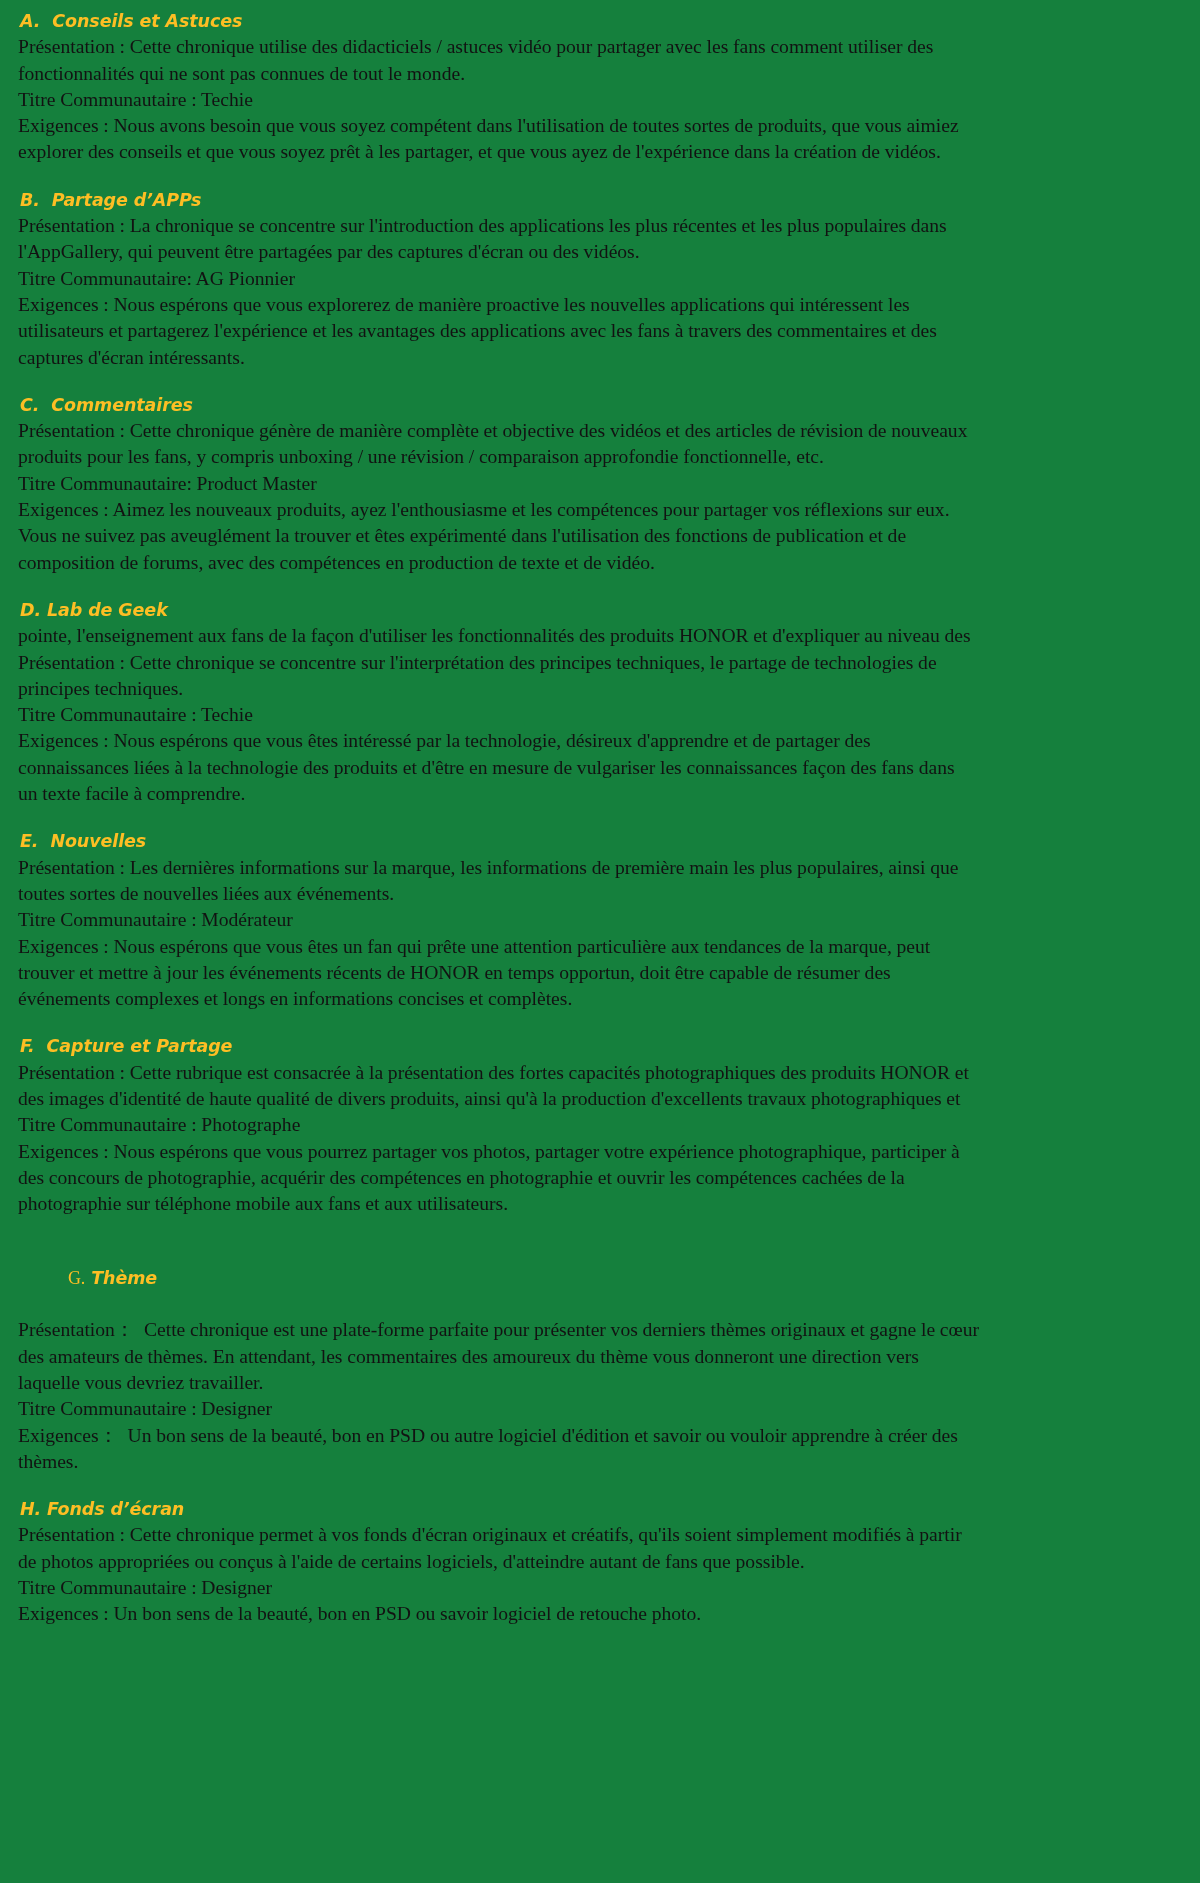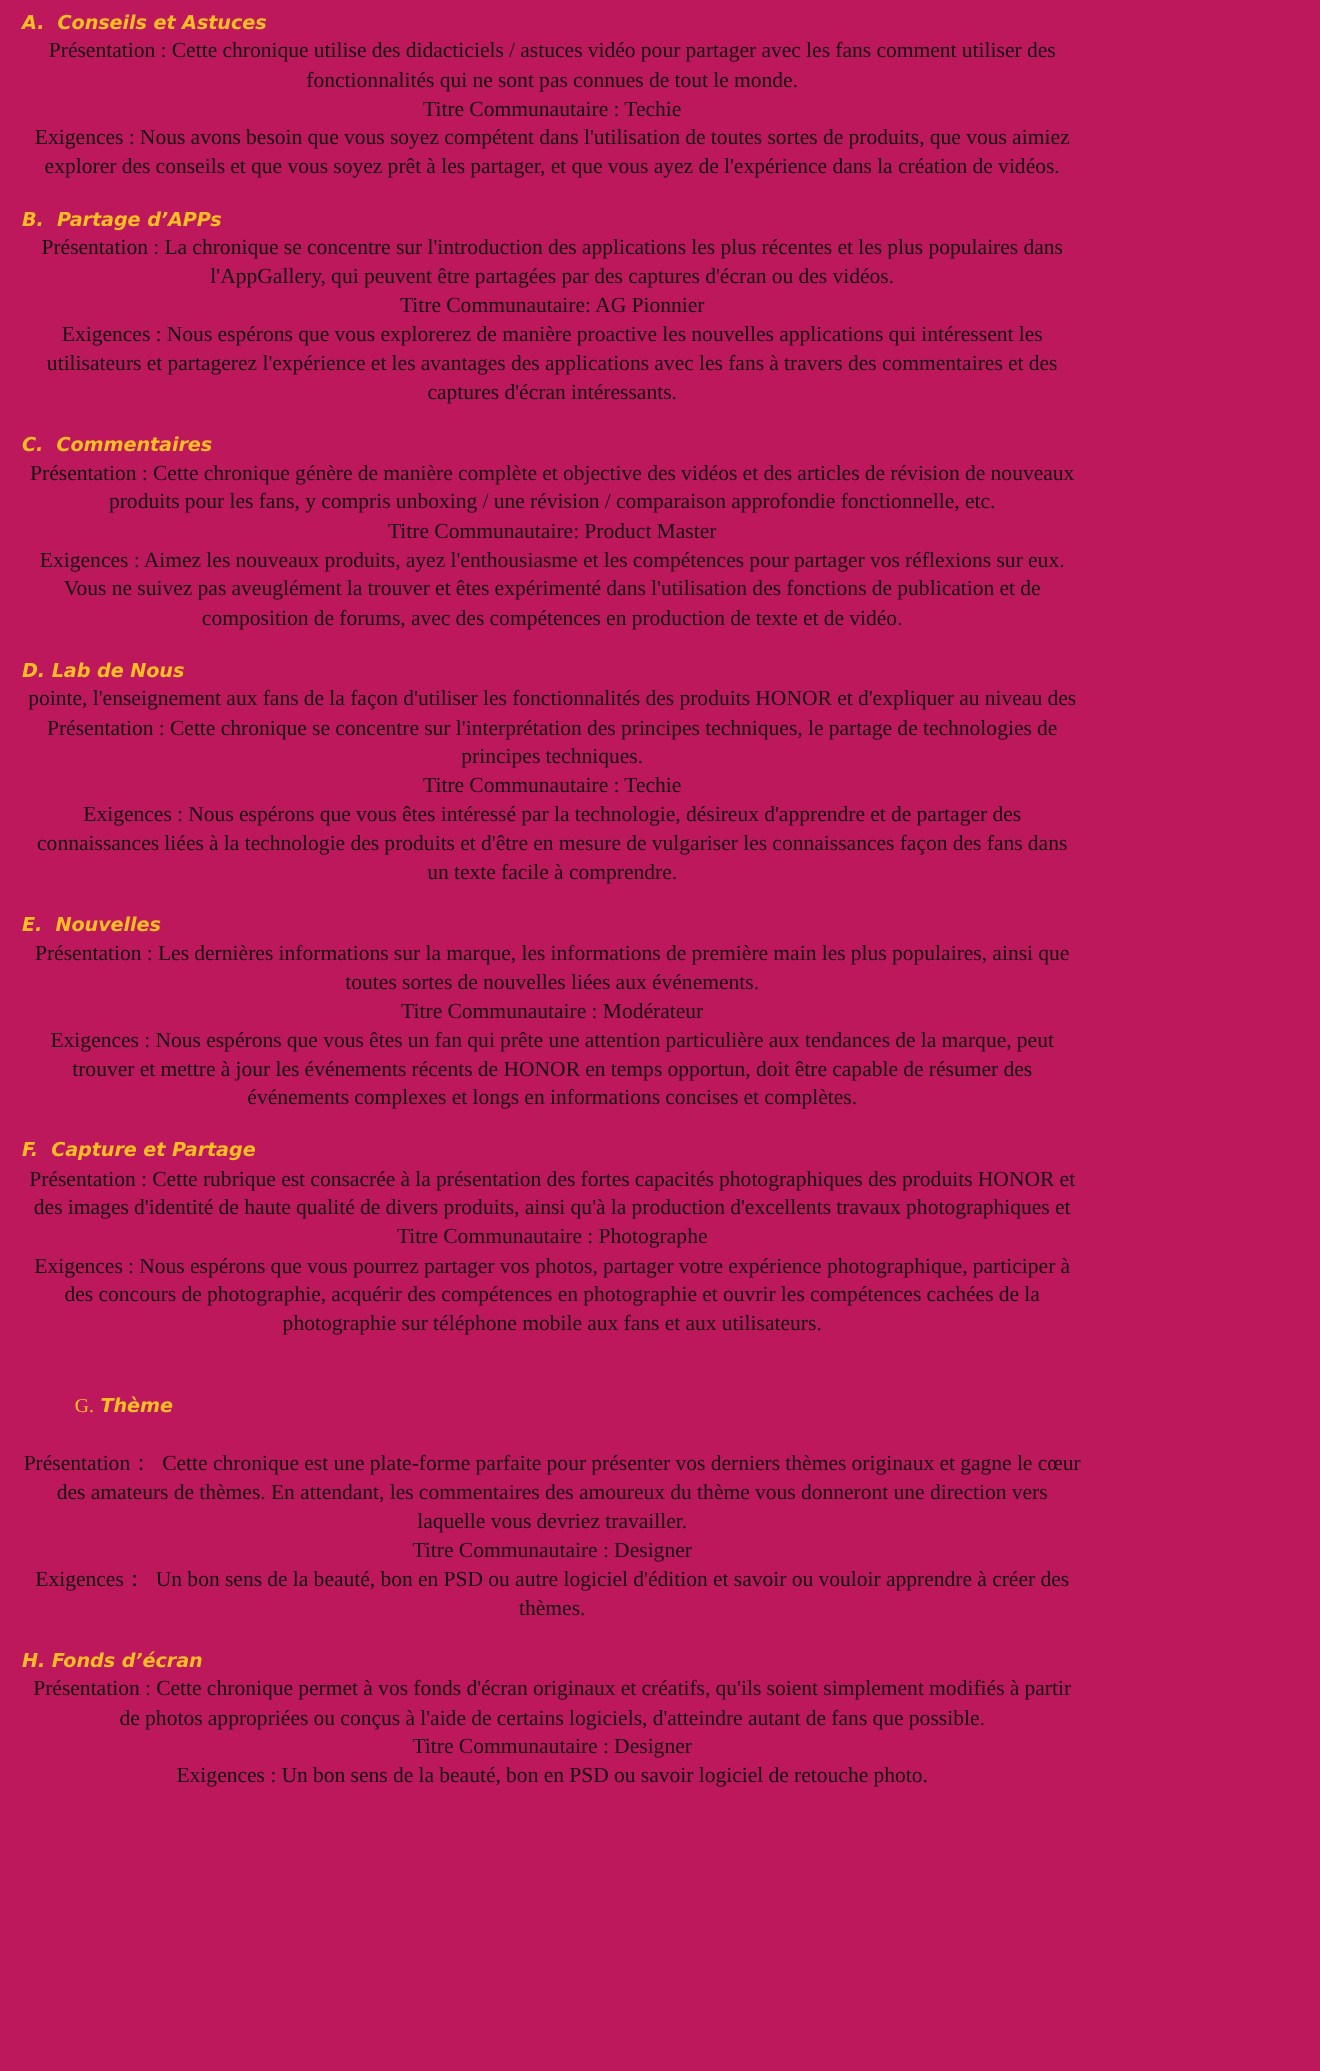--- a/index.html
+++ b/index.html
@@ -11,21 +11,21 @@
     width: 1200px;
     height: 1883px;
     overflow: hidden;
     font-family: "Liberation Serif", "DejaVu Serif", serif;
     color: #000000;
   }
   .page {
     position: relative;
     width: 1200px;
     height: 1883px;
-    background: #be185d;
+    background: #15803d;
     padding: 0;
     box-sizing: border-box;
   }
   .doc-body {
     position: absolute;
     left: 18px;
     top: 8px;
     width: 968px;
   }
   .section {
@@ -54,21 +54,21 @@
     font-weight: normal;
     font-style: normal;
     font-size: 18px;
   }
   .para {
     font-family: "Liberation Serif", "DejaVu Serif", serif;
     font-size: 19.6px;
     line-height: 26.3px;
     color: #121212;
     margin: 0;
-    text-align: center;
+    text-align: left;
     word-spacing: -0.15px;
   }
   .para .line {
     display: block;
     white-space: pre-wrap;
   }
 </style>
 </head>
 <body>
 
@@ -104,21 +104,21 @@
         <span class="line">Présentation : Cette chronique génère de manière complète et objective des vidéos et des articles de révision de nouveaux</span>
         <span class="line">produits pour les fans, y compris unboxing / une révision / comparaison approfondie fonctionnelle, etc.</span>
         <span class="line">Titre Communautaire: Product Master</span>
         <span class="line">Exigences : Aimez les nouveaux produits, ayez l'enthousiasme et les compétences pour partager vos réflexions sur eux.</span>
         <span class="line">Vous ne suivez pas aveuglément la trouver et êtes expérimenté dans l'utilisation des fonctions de publication et de</span>
         <span class="line">composition de forums, avec des compétences en production de texte et de vidéo.</span>
       </div>
     </div>
 
     <div class="section">
-      <div class="heading">D. Lab de Nous</div>
+      <div class="heading">D. Lab de Geek</div>
       <div class="para">
         <span class="line">pointe, l'enseignement aux fans de la façon d'utiliser les fonctionnalités des produits HONOR et d'expliquer au niveau des</span>
         <span class="line">Présentation : Cette chronique se concentre sur l'interprétation des principes techniques, le partage de technologies de</span>
         <span class="line">principes techniques.</span>
         <span class="line">Titre Communautaire : Techie</span>
         <span class="line">Exigences : Nous espérons que vous êtes intéressé par la technologie, désireux d'apprendre et de partager des</span>
         <span class="line">connaissances liées à la technologie des produits et d'être en mesure de vulgariser les connaissances façon des fans dans</span>
         <span class="line">un texte facile à comprendre.</span>
       </div>
     </div>

